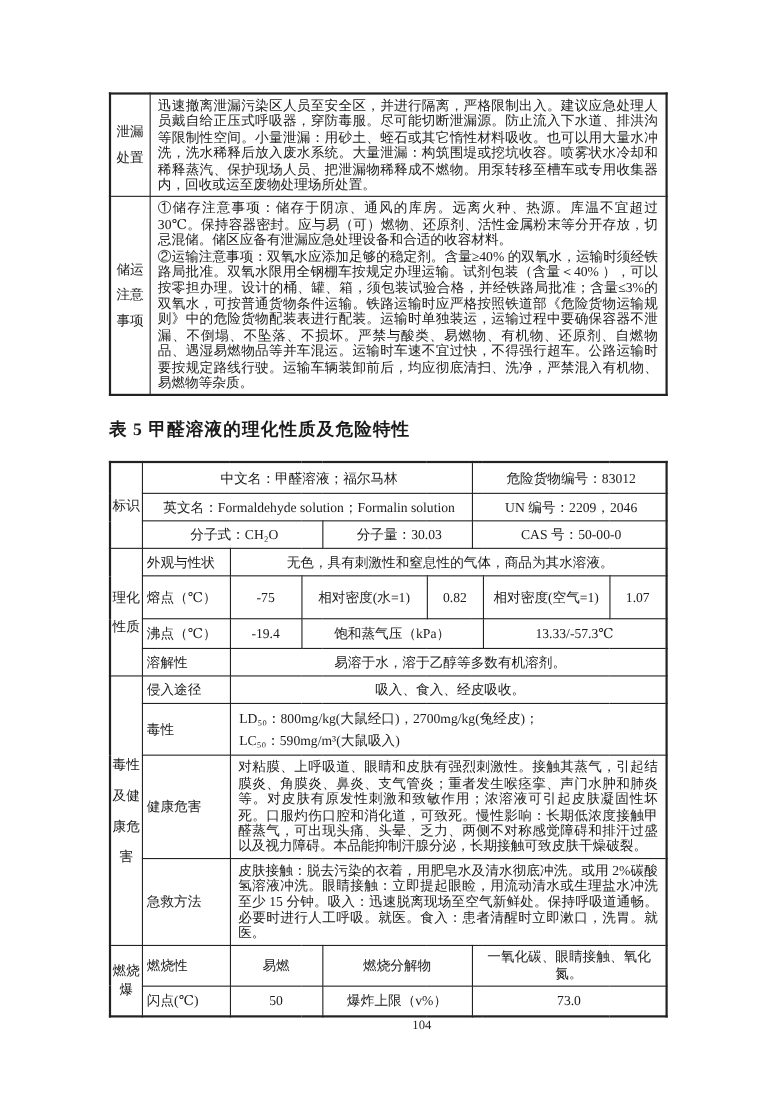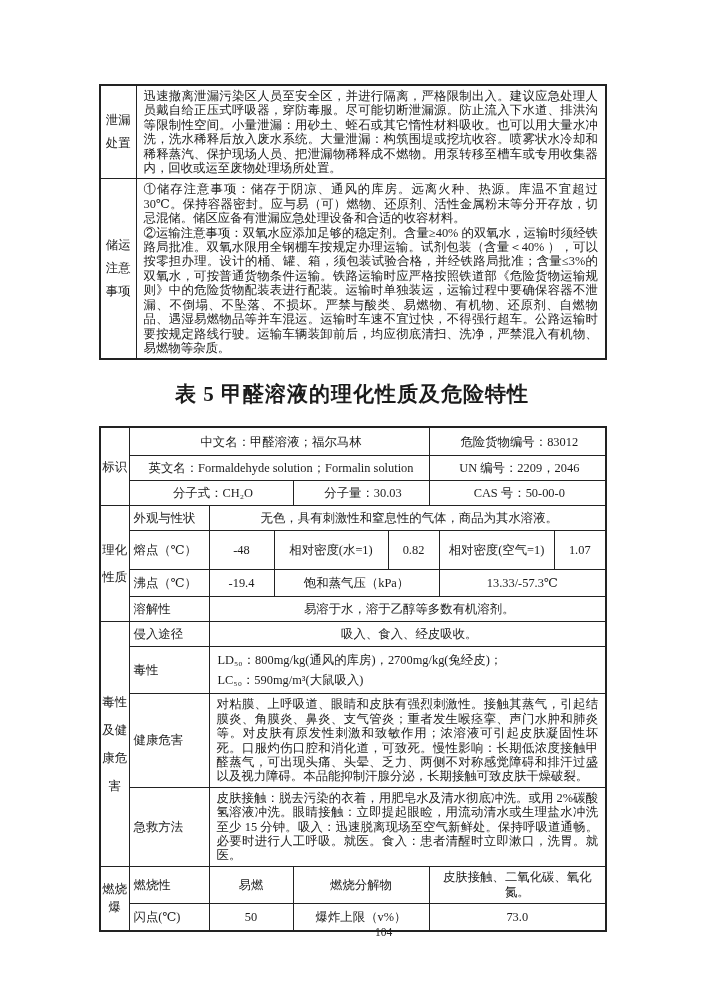--- a/index.html
+++ b/index.html
@@ -27,21 +27,21 @@
   .just { text-align:justify; text-justify:inter-ideograph; padding:3px 7px; }
   .preline { white-space:pre-line; }
   .cc { text-align:center; }
   .lbl { text-align:center; padding-left:8px; }
   .sublabel { text-align:left; }
   .tox-line { line-height:20px; padding-left:4px; }
 
   .t1 td.just { line-height:14.4px; }
 
   .title {
-    text-align:center; font-weight:bold; font-size:21px;
+    font-weight:bold; font-size:16px;
     margin:20px 0 18px 0; letter-spacing:1px;
   }
 
   .pagenum {
     position:absolute; top:926px; left:0; width:703px;
     text-align:center; font-size:11.5px; color:#222;margin-left:32px;
   }
 </style>
 </head>
 <body>
@@ -98,21 +98,21 @@
         <td class="lbl" colspan="3">CAS 号：50-00-0</td>
       </tr>
 
       <tr>
         <th class="vlabel lh27" rowspan="4">理化性质</th>
         <td class="sublabel" style="height:20px">外观与性状</td>
         <td class="lbl" colspan="7">无色，具有刺激性和窒息性的气体，商品为其水溶液。</td>
       </tr>
       <tr>
         <td class="sublabel" style="height:34px">熔点（℃）</td>
-        <td class="cc">-48</td>
+        <td class="cc">-75</td>
         <td class="cc" colspan="2">相对密度(水=1)</td>
         <td class="cc" colspan="2">0.82</td>
         <td class="cc">相对密度(空气=1)</td>
         <td class="cc">1.07</td>
       </tr>
       <tr>
         <td class="sublabel" style="height:22px">沸点（℃）</td>
         <td class="cc">-19.4</td>
         <td class="cc" colspan="4">饱和蒸气压（kPa）</td>
         <td class="cc" colspan="2">13.33/-57.3℃</td>
@@ -123,39 +123,39 @@
       </tr>
 
       <tr>
         <th class="vlabel lh28" rowspan="4">毒性及健康危害</th>
         <td class="sublabel" style="height:20px">侵入途径</td>
         <td class="lbl" colspan="7">吸入、食入、经皮吸收。</td>
       </tr>
       <tr>
         <td class="sublabel" style="height:42px">毒性</td>
         <td colspan="7">
-          <div class="tox-line">LD₅₀：800mg/kg(通风的库房)，2700mg/kg(兔经皮)；</div>
+          <div class="tox-line">LD₅₀：800mg/kg(大鼠经口)，2700mg/kg(兔经皮)；</div>
           <div class="tox-line">LC₅₀：590mg/m³(大鼠吸入)</div>
         </td>
       </tr>
       <tr>
         <td class="sublabel" style="height:80px">健康危害</td>
         <td class="just" colspan="7">对粘膜、上呼吸道、眼睛和皮肤有强烈刺激性。接触其蒸气，引起结膜炎、角膜炎、鼻炎、支气管炎；重者发生喉痉挛、声门水肿和肺炎等。对皮肤有原发性刺激和致敏作用；浓溶液可引起皮肤凝固性坏死。口服灼伤口腔和消化道，可致死。慢性影响：长期低浓度接触甲醛蒸气，可出现头痛、头晕、乏力、两侧不对称感觉障碍和排汗过盛以及视力障碍。本品能抑制汗腺分泌，长期接触可致皮肤干燥破裂。</td>
       </tr>
       <tr>
         <td class="sublabel" style="height:66px">急救方法</td>
         <td class="just" colspan="7">皮肤接触：脱去污染的衣着，用肥皂水及清水彻底冲洗。或用 2%碳酸氢溶液冲洗。眼睛接触：立即提起眼睑，用流动清水或生理盐水冲洗至少 15 分钟。吸入：迅速脱离现场至空气新鲜处。保持呼吸道通畅。必要时进行人工呼吸。就医。食入：患者清醒时立即漱口，洗胃。就医。</td>
       </tr>
 
       <tr>
         <th class="vlabel lh19" rowspan="2">燃烧爆</th>
         <td class="sublabel" style="height:32px">燃烧性</td>
         <td class="cc" colspan="2">易燃</td>
         <td class="cc" colspan="2">燃烧分解物</td>
-        <td class="cc" colspan="3">皮肤接触、二氧化碳、氧化氮。</td>
+        <td class="cc" colspan="3">一氧化碳、眼睛接触、氧化氮。</td>
       </tr>
       <tr>
         <td class="sublabel" style="height:22px">闪点(℃)</td>
         <td class="cc" colspan="2">50</td>
         <td class="cc" colspan="2">爆炸上限（v%）</td>
         <td class="cc" colspan="3">73.0</td>
       </tr>
     </tbody>
       </table>
 

